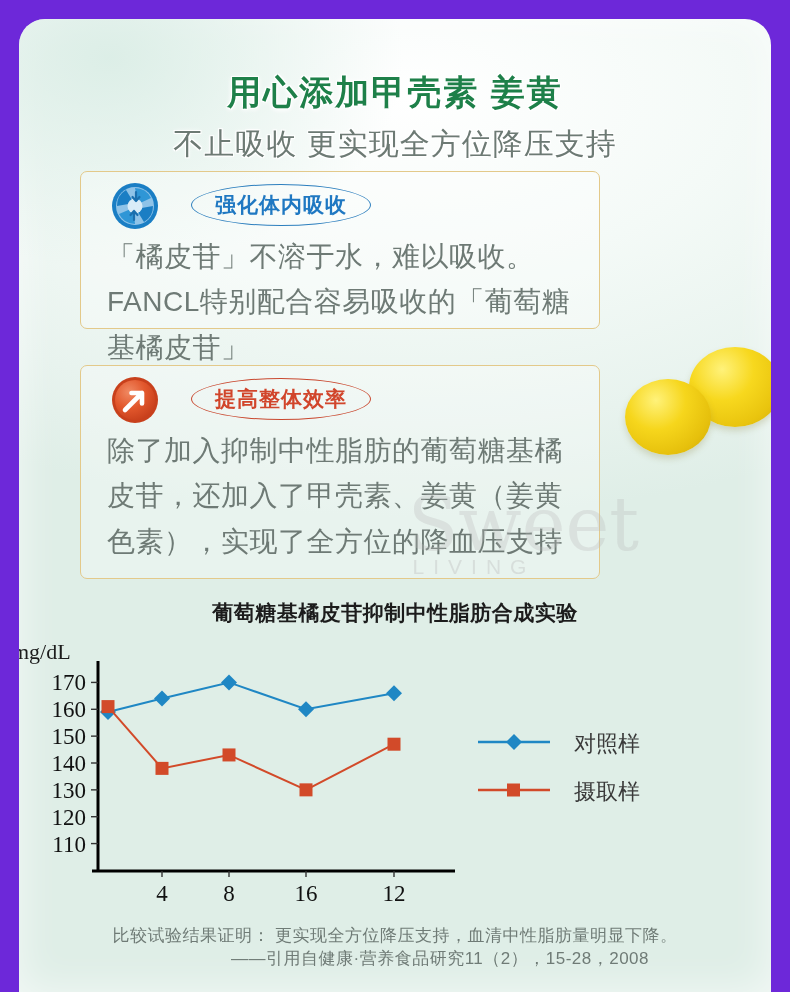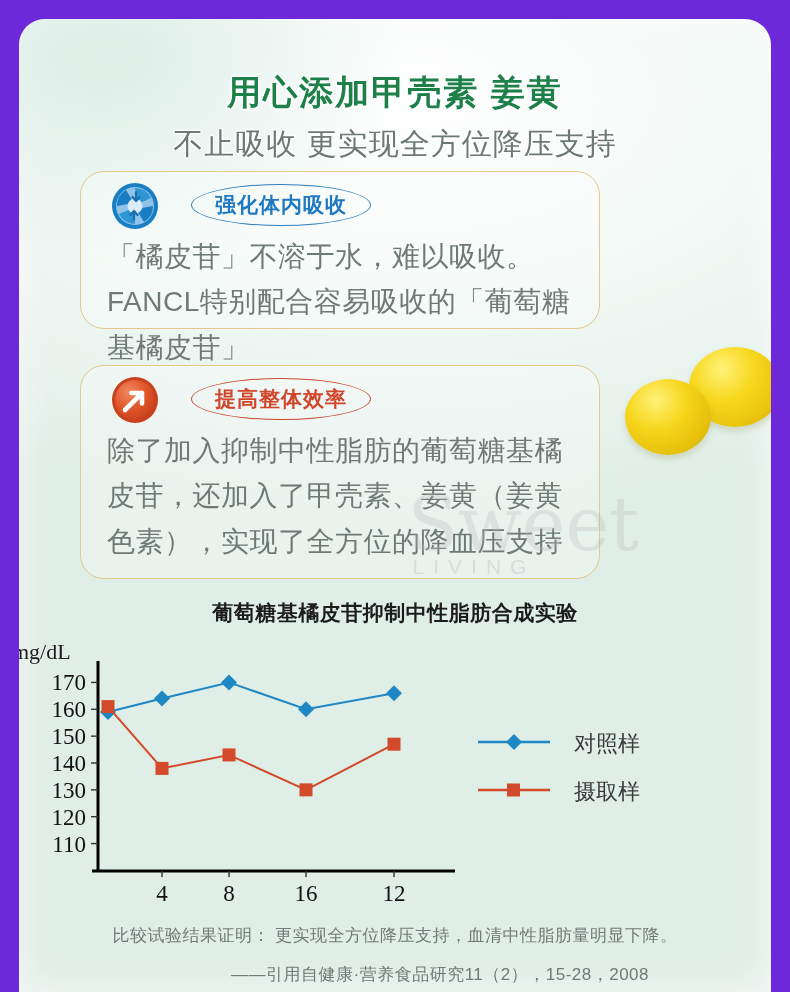--- a/index.html
+++ b/index.html
@@ -44,21 +44,21 @@
   .sub-title{
     margin-top:10px;
     font-size:30px;color:#6d7a74;letter-spacing:1px;
     text-shadow:0 0 5px #ffffff,1px 1px 0 #ffffff,-1px -1px 0 #fff,1px -1px 0 #fff,-1px 1px 0 #fff;
   }
 
   
   .card{
     position:absolute;
     border:1.5px solid #e3c98a;
-    border-radius:24px;
+    border-radius:7px;
     background:rgba(255,255,255,.30);
     box-sizing:border-box;
   }
   #card-1{left:61px;top:152px;width:520px;height:158px;}
   #card-2{left:61px;top:346px;width:520px;height:214px;}
 
   .card-head{position:relative;height:60px;}
   .badge-icon{
     position:absolute;left:30px;top:10px;width:48px;height:48px;border-radius:50%;
   }
@@ -106,21 +106,21 @@
   }
   #chart-wrap{position:absolute;left:-19px;top:620px;width:752px;height:270px;}
   #chart-wrap svg{display:block;}
 
   
   #footnote{
     position:absolute;left:0;top:905px;width:752px;text-align:center;
     color:#6f7b76;
   }
   #footnote .fn-line1{font-size:17px;letter-spacing:.5px;}
-  #footnote .fn-line2{font-size:17px;letter-spacing:.5px;margin-top:16px;padding-left:90px;}
+  #footnote .fn-line2{font-size:17px;letter-spacing:.5px;margin-top:0;padding-left:90px;}
 </style>
 </head>
 <body>
 
 <div id="page">
   <div id="panel">
 
     <div class="header">
       <div class="main-title">用心添加甲壳素  姜黄</div>
       <div class="sub-title">不止吸收  更实现全方位降压支持</div>

